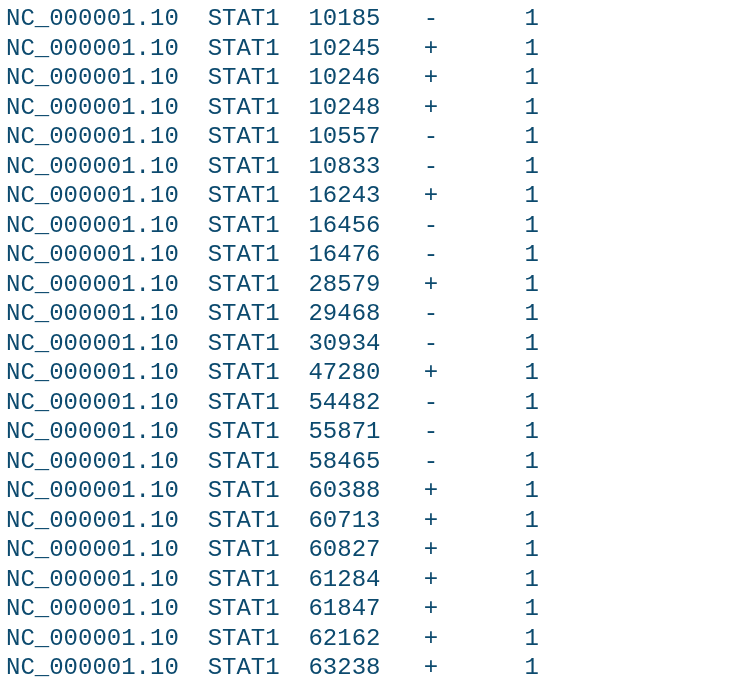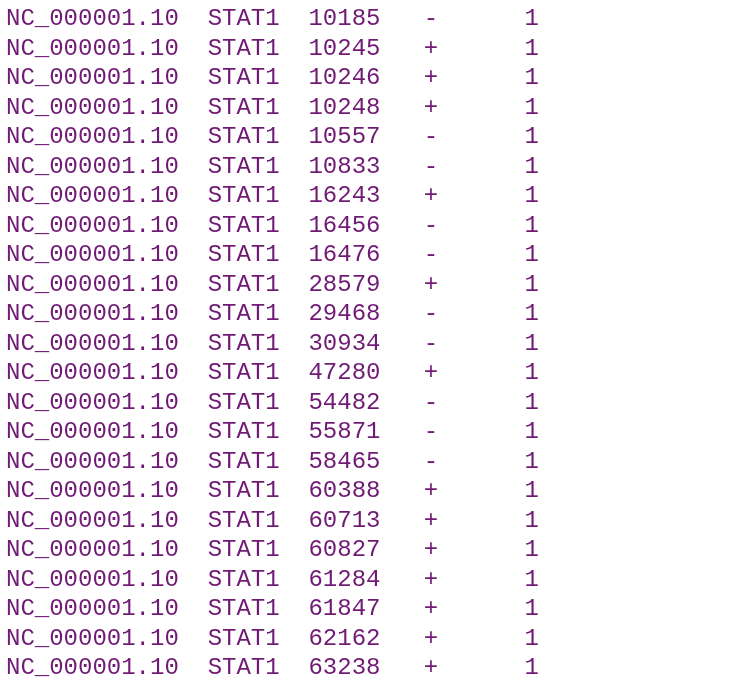--- a/index.html
+++ b/index.html
@@ -4,21 +4,21 @@
 <style>
   html, body {
     margin: 0;
     padding: 0;
     background: #ffffff;
   }
   .page {
     font-family: "Courier New", Courier, monospace;
     font-size: 24px;
     line-height: 29.5px;
-    color: #701a75;
+    color: #0c4a6e;
     padding: 4px 6px;
     white-space: pre;
     letter-spacing: 0px;
   }
   .row {
     display: block;
   }
   .cell {
     display: inline-block;
   }

